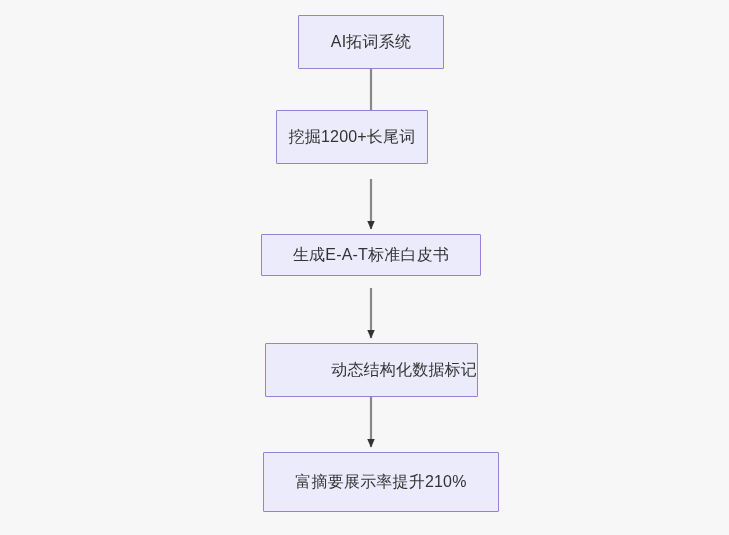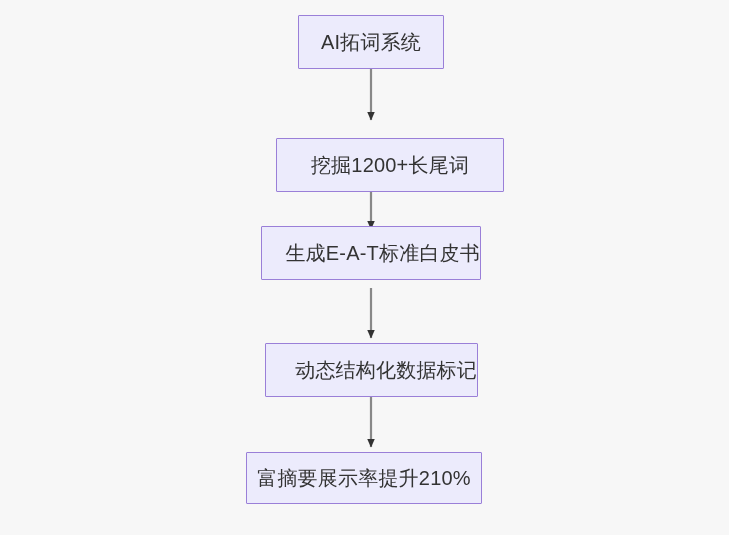--- a/index.html
+++ b/index.html
@@ -26,33 +26,33 @@
     background: #ecebfc;
     border: 1.5px solid #9a7fd8;
     border-radius: 1px;
     display: flex;
     align-items: center;
     justify-content: center;
     text-align: center;
   }
 
   .node-label {
-    font-size: 20px;
+    font-size: 16px;
     line-height: 1.2;
     color: #333333;
     letter-spacing: 0.2px;
     white-space: nowrap;
   }
 
   
   .node-1 { left: 298px; top: 15px;  width: 146px; height: 54px; }
-  .node-2 { left: 276px; top: 138px; width: 228px; height: 54px; }
-  .node-3 { left: 261px; top: 226px; width: 220px; height: 54px; justify-content: flex-end; }
+  .node-2 { left: 276px; top: 110px; width: 152px; height: 54px; }
+  .node-3 { left: 261px; top: 234px; width: 220px; height: 42px; }
   .node-4 { left: 265px; top: 343px; width: 213px; height: 54px; justify-content: flex-end; }
-  .node-5 { left: 246px; top: 452px; width: 236px; height: 52px; }
+  .node-5 { left: 263px; top: 452px; width: 236px; height: 60px; }
 
   .edge-layer {
     position: absolute;
     left: 0;
     top: 0;
     width: 729px;
     height: 535px;
     pointer-events: none;
   }
 </style>

